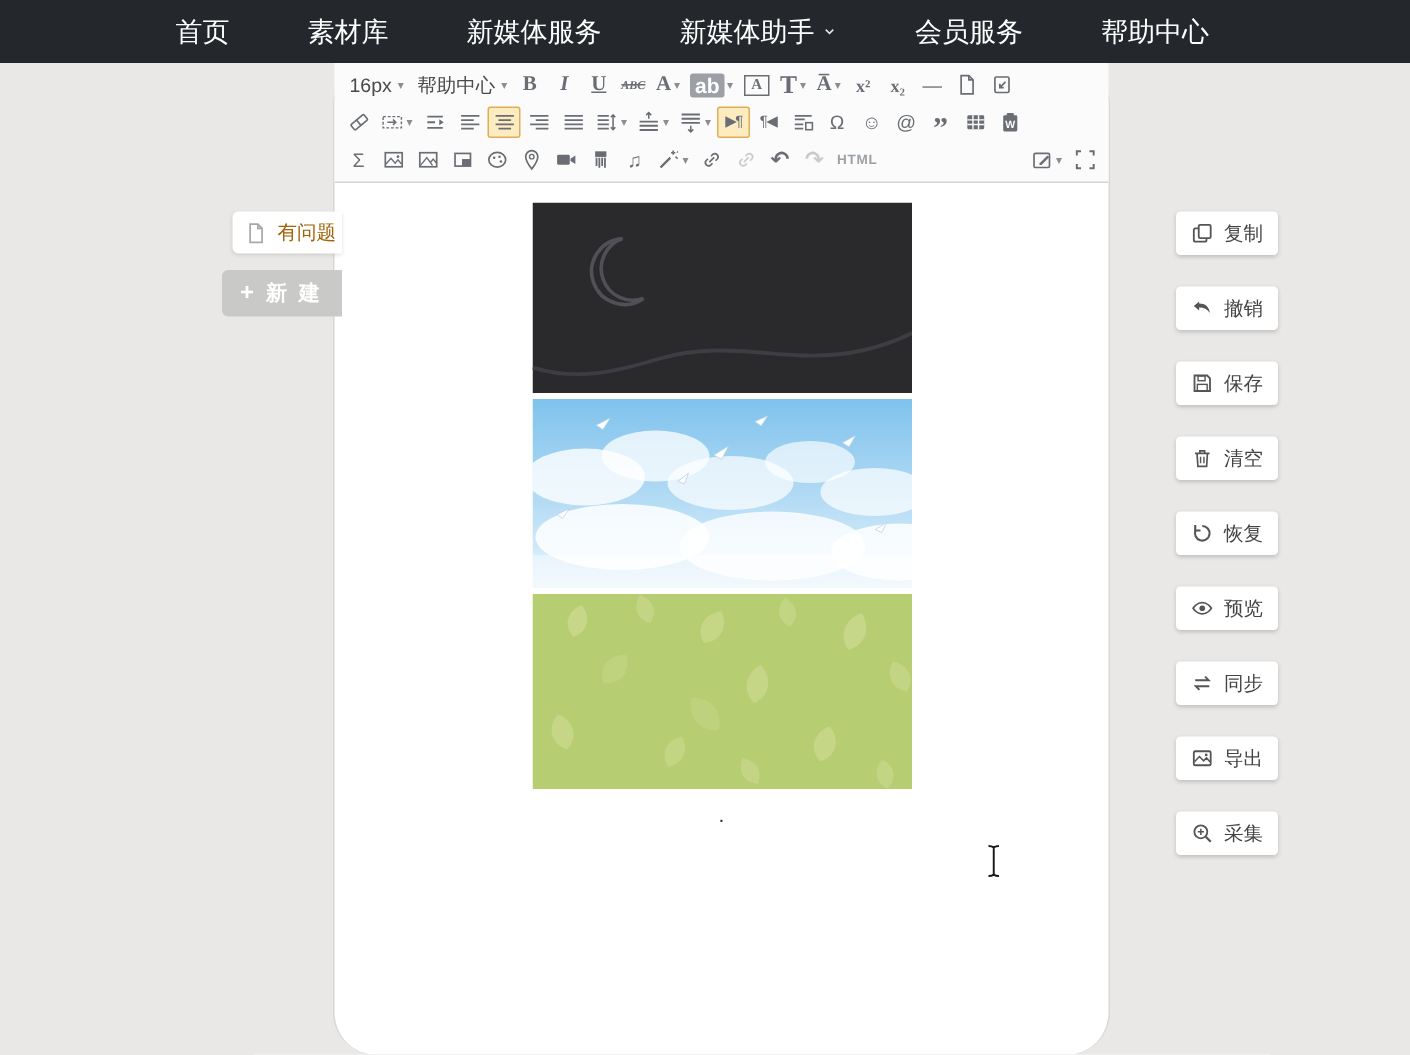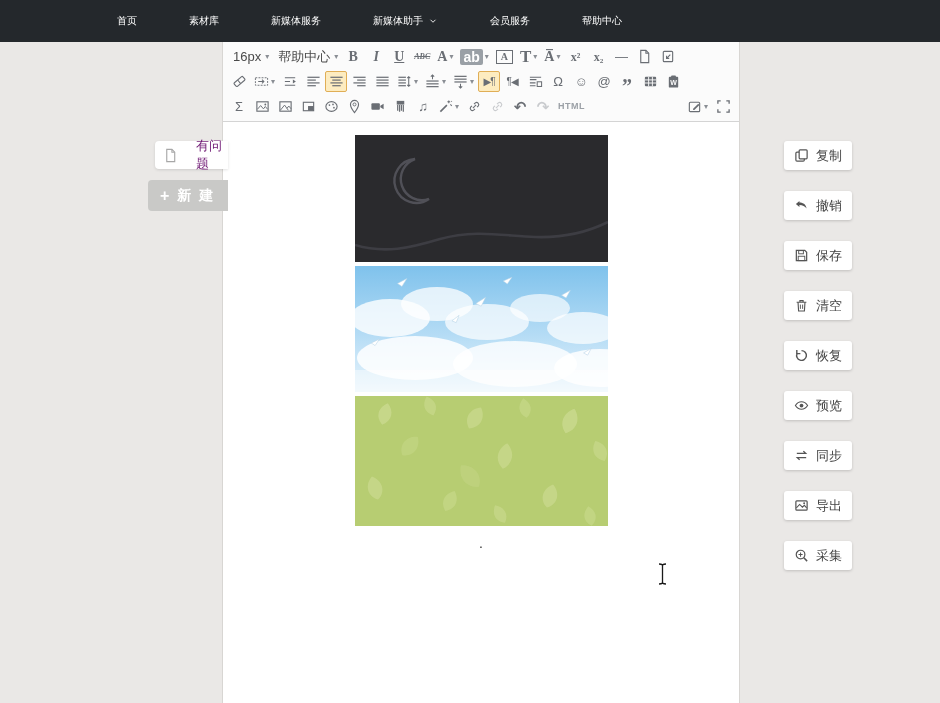--- a/index.html
+++ b/index.html
@@ -3,28 +3,28 @@
 <meta charset="utf-8">
 <style>
   * { margin:0; padding:0; box-sizing:border-box; }
   html,body { width:940px; height:703px; overflow:hidden; }
   body { font-family:"Liberation Sans","DejaVu Sans",sans-serif; background:#eae8e6; }
   .page { position:relative; width:940px; height:703px; background:#eae8e6; overflow:hidden; }
 
   
   .topnav { position:absolute; left:0; top:0; width:940px; height:42px; background:#24282c;
             display:flex; align-items:center; padding-left:100px; }
-  .nav-item { display:flex; align-items:center; color:#fff; font-size:10px; padding:0 17px;
+  .nav-item { display:flex; align-items:center; color:#fff; font-size:18px; padding:0 17px;
               margin-right:18px; height:42px; cursor:pointer; white-space:nowrap; }
   .nav-caret { margin-left:5px; display:inline-flex; color:#e8e8e8; }
   .nav-caret svg { width:10px; height:10px; }
 
   
   .editor-panel { position:absolute; left:222px; top:42px; width:518px; height:661px;
-                  background:#fff; border-left:1px solid #d8d6d3; border-right:1px solid #d8d6d3; }
+                  background:#fff; border-left:1px solid #d8d6d3; border-right:1px solid #d8d6d3;border-radius:28px; }
   .toolbar { background:#fbfbfb; border-bottom:1px solid #d4d4d4; padding:2px 5px; }
   .trow { display:flex; align-items:center; height:25px; gap:1px; }
   .tbtn { display:inline-flex; align-items:center; justify-content:center; min-width:22px; height:21px;
           padding:0 2px; border:1px solid transparent; border-radius:2px; color:#6a6e74; cursor:pointer; }
   .tbtn.active { background:#fdecc0; border-color:#e0ae56; }
   .tbtn.disabled { color:#c9cbce; }
   .tbtn.push-right { margin-left:auto; }
   .tb-text { font-size:13px; color:#4a4a4a; padding:0 2px; white-space:nowrap; }
   .caret { font-size:8px; color:#8a8e94; margin-left:2px; }
   .glyph { font-size:13px; line-height:1; }
@@ -44,22 +44,22 @@
   .svgicon svg { width:15px; height:15px; display:block; }
 
   
   .editor-body { padding-top:13px; height:540px; }
   .cimg { width:253px; margin:0 auto 4px auto; display:block; line-height:0; cursor:pointer; }
   .trailing { text-align:center; color:#333; font-size:14px; line-height:6px; margin-top:14px; }
 
   
   .left-btn { position:absolute; display:flex; align-items:center; z-index:3; cursor:pointer;
               border-radius:4px 0 0 4px; }
-  .btn-feedback { left:155px; top:141px; width:73px; height:28px; background:#fff; color:#701a75;
-                  font-size:13px; box-shadow:0 1px 3px rgba(0,0,0,.12); padding-left:8px; gap:18px; }
+  .btn-feedback { left:155px; top:141px; width:73px; height:28px; background:#fff; color:#a16207;
+                  font-size:13px; box-shadow:0 1px 3px rgba(0,0,0,.12); padding-left:8px; gap:7px; }
   .btn-feedback .svgicon { color:#a7a7a7; }
   .btn-create { left:148px; top:180px; width:80px; height:31px; background:#c9c9c7; color:#fff;
                 font-size:14px; font-weight:bold; padding-left:12px; gap:8px; letter-spacing:2px; }
   .plus-glyph { font-size:16px; font-weight:bold; letter-spacing:0; }
 
   .right-actions { position:absolute; left:741px; top:141px; display:flex; flex-direction:column; gap:21px;padding-left:43px; }
   .rbtn { width:68px; height:29px; background:#fff; border-radius:3px; box-shadow:0 1px 3px rgba(0,0,0,.18);
           display:flex; align-items:center; justify-content:center; gap:7px; color:#444; font-size:13px; cursor:pointer; }
   .rbtn .svgicon { color:#555; }
   .rbtn .svgicon svg { width:15px; height:15px; }

